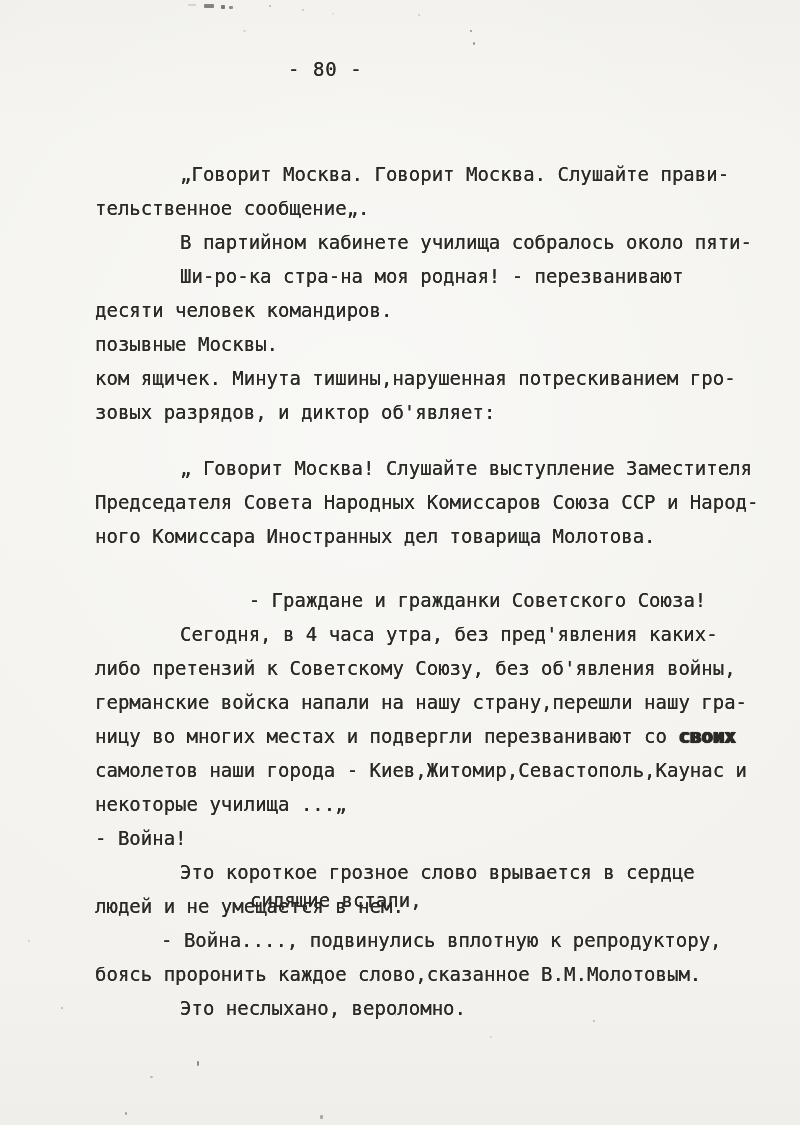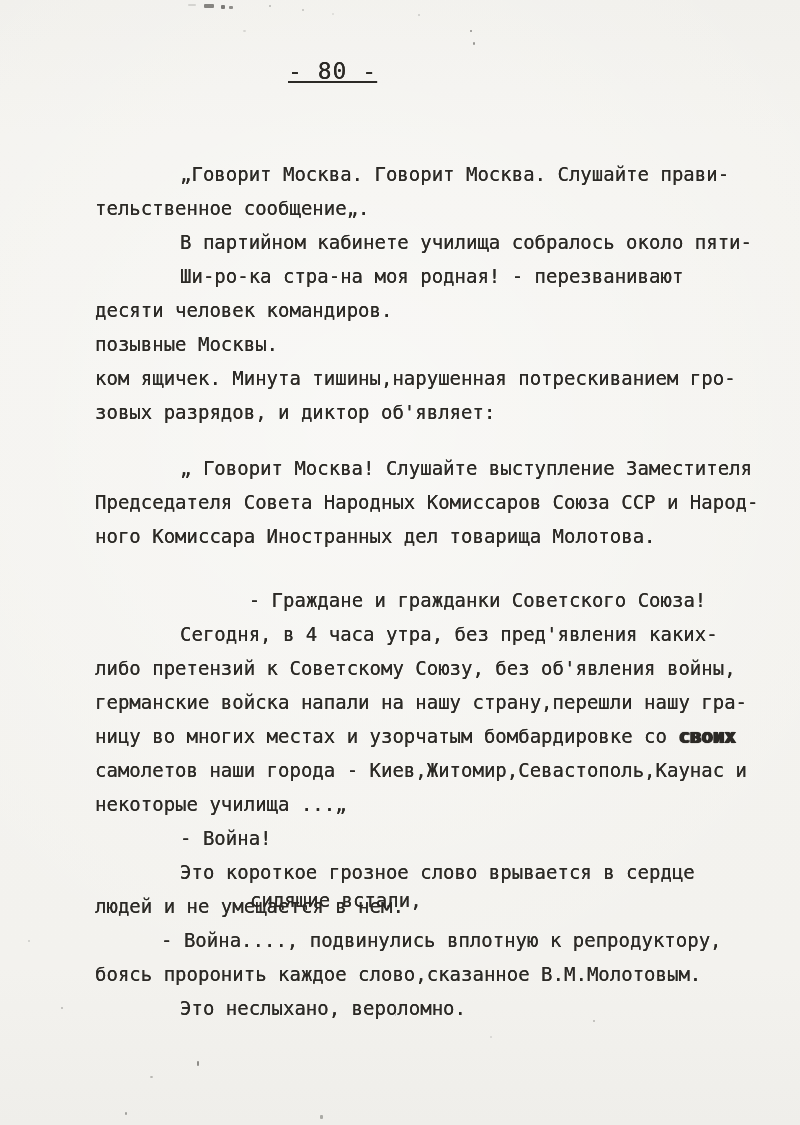--- a/index.html
+++ b/index.html
@@ -7,23 +7,22 @@
     width:800px; height:1125px; position:relative; overflow:hidden;
     font-family:"DejaVu Sans Mono","Liberation Mono",monospace;
     color:#2c2a26;
     background:
       radial-gradient(115% 85% at 45% 38%, rgba(255,255,255,0.45) 0%, rgba(255,255,255,0) 62%),
       linear-gradient(to bottom, #f1f0ec 0%, #f4f3ef 12%, #f3f2ee 86%, #efeeea 100%);
   }
   .page { position:absolute; inset:0; }
   .page-number {
     position:absolute; top:58px; left:288px;
-    font-size:23px; letter-spacing:1px; white-space:pre;
+    font-size:19px; letter-spacing:1px; white-space:pre;
     text-shadow:0 0 0.4px currentColor;
-    text-decoration:underline;
   }
   .text-block {
     position:absolute; left:95px; top:117px; width:680px;
   }
   .line {
     height:34px; line-height:34px; font-size:19px; white-space:pre;
     text-shadow:0 0 0.4px currentColor;
   }
   .overstrike {
     font-weight:bold;
@@ -53,24 +52,24 @@
       <div class="line">позывные Москвы.</div>
       <div class="line">ком ящичек. Минута тишины,нарушенная потрескиванием гро-</div>
       <div class="line">зовых разрядов, и диктор об'являет:</div>
       <div class="line" style="margin-left: 85px; margin-top: 22px;">„ Говорит Москва! Слушайте выступление Заместителя</div>
       <div class="line">Председателя Совета Народных Комиссаров Союза ССР и Народ-</div>
       <div class="line">ного Комиссара Иностранных дел товарища Молотова.</div>
       <div class="line" style="margin-left: 85px; margin-top: 30px; text-align: center;">- Граждане и гражданки Советского Союза!</div>
       <div class="line" style="margin-left: 85px;">Сегодня, в 4 часа утра, без пред'явления каких-</div>
       <div class="line">либо претензий к Советскому Союзу, без об'явления войны,</div>
       <div class="line">германские войска напали на нашу страну,перешли нашу гра-</div>
-      <div class="line"><span>ницу во многих местах и узорчатым бомбардировке со </span><span class="overstrike">своих</span></div>
+      <div class="line"><span>ницу во многих местах и подвергли перезванивают со </span><span class="overstrike">своих</span></div>
       <div class="line">самолетов наши города - Киев,Житомир,Севастополь,Каунас и</div>
       <div class="line">некоторые училища ...„</div>
-      <div class="line" style="margin-left: 85px;">- Война!</div>
+      <div class="line" style="">- Война!</div>
       <div class="line" style="margin-left: 85px;">Это короткое грозное слово врывается в сердце</div>
       <div class="line">людей и не умещается в нем.</div>
       <div class="line" style="margin-left: 66px;">- Война...., подвинулись вплотную к репродуктору,</div>
       <div class="line">боясь проронить каждое слово,сказанное В.М.Молотовым.</div>
       <div class="line" style="margin-left: 85px;">Это неслыхано, вероломно.</div>
     </div>
 
   <div class="insertion">сидящие встали,</div>
 
   <div class="speck sq" style="left:188px;top:4px;width:8px;height:2px;opacity:.15"></div>

